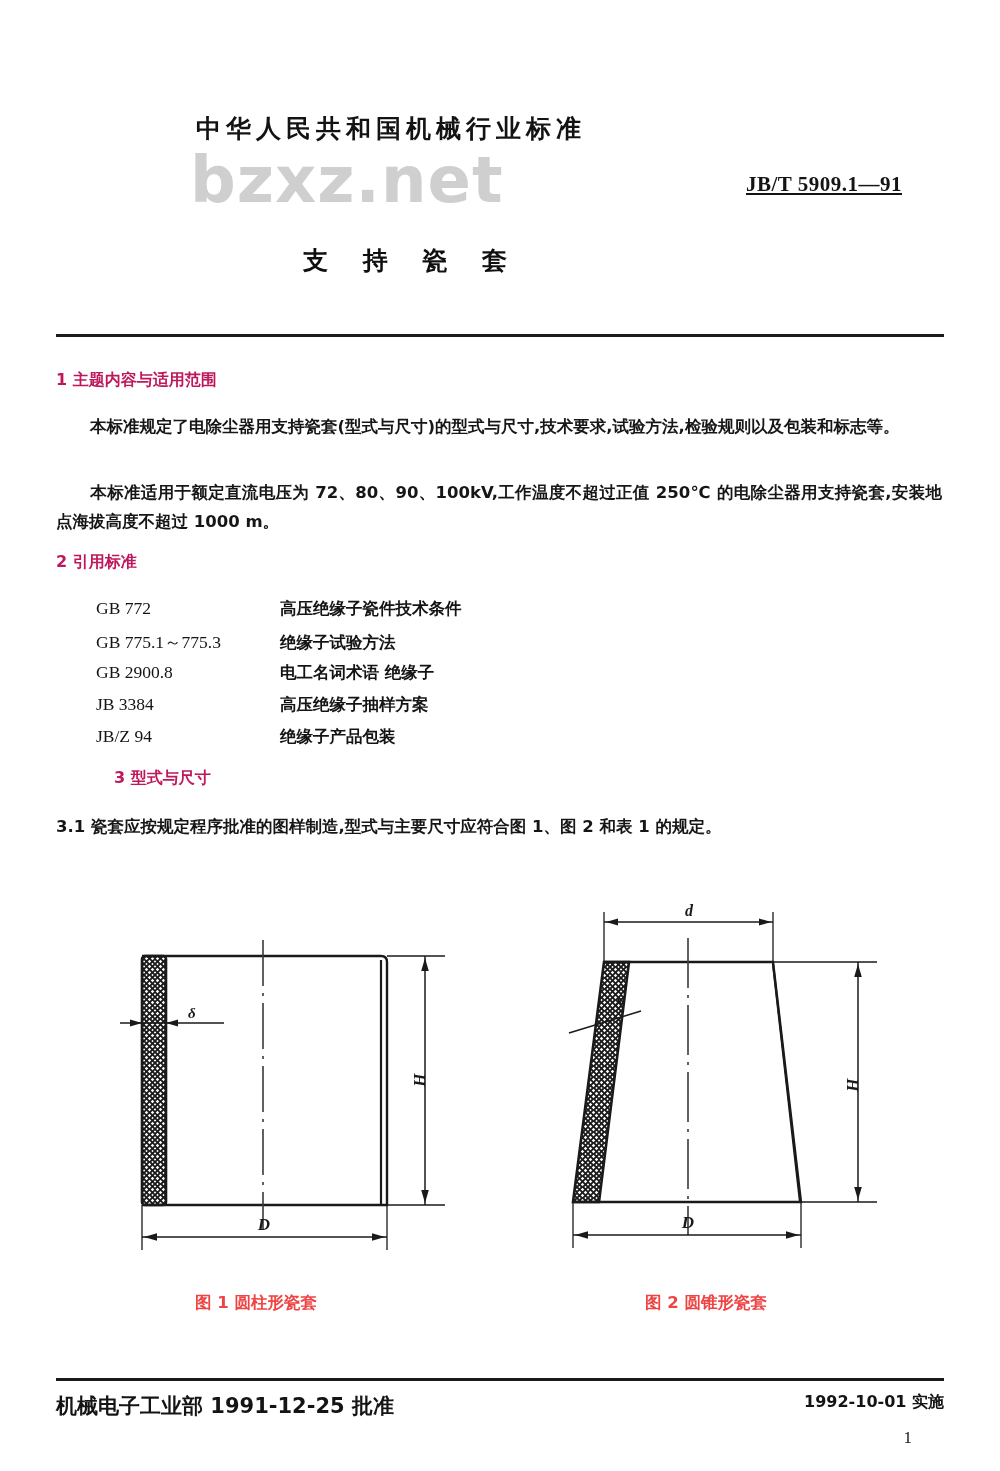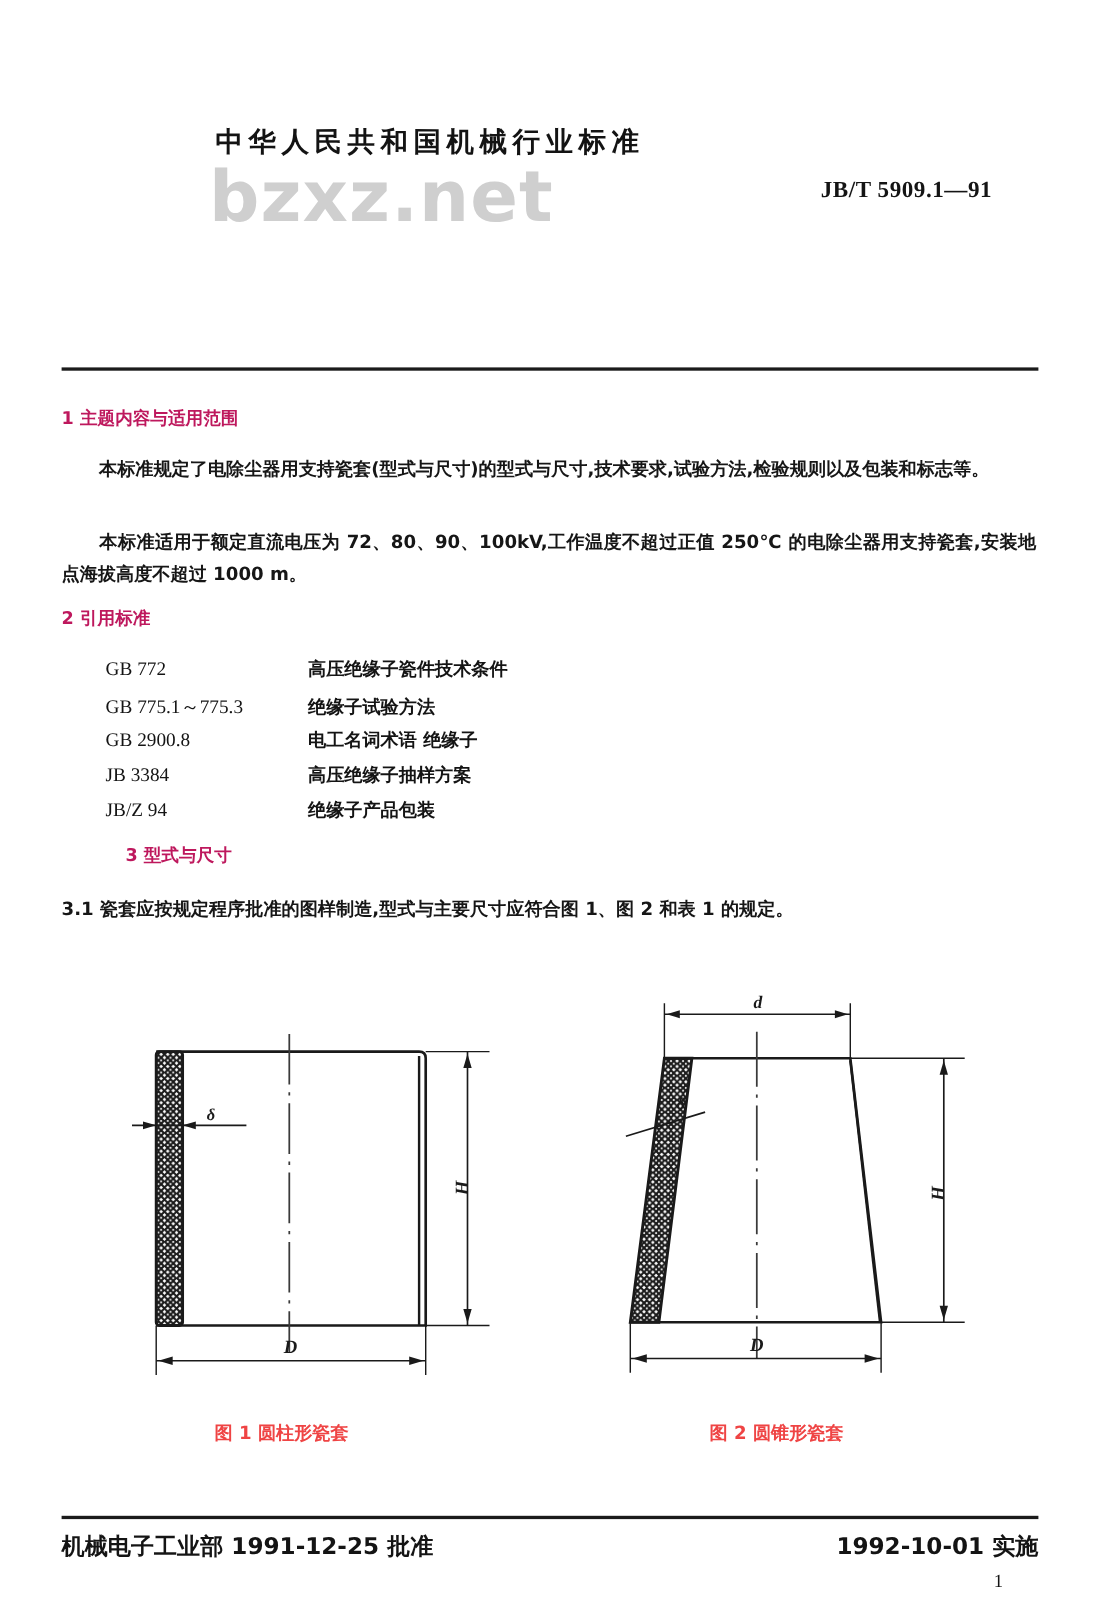--- a/index.html
+++ b/index.html
@@ -27,27 +27,28 @@
     font-family: "DejaVu Sans", "Liberation Sans", sans-serif;
     font-weight: bold;
     font-size: 25px;
     letter-spacing: 5px;
     color: #131313;
     white-space: nowrap;
   }
   .std-number {
     position: absolute;
     right: 98px;
-    top: 160px;
+    top: 172px;
     font-family: "Liberation Serif", "DejaVu Serif", serif;
     font-weight: bold;
     font-size: 21px;
     letter-spacing: 0.5px;
     color: #141414;
     white-space: nowrap;
+    text-decoration: underline;
   }
   .doc-title-1 {
     position: absolute;
     left: 208px;
     top: 200px;
     font-family: "DejaVu Sans", "Liberation Sans", sans-serif;
     font-weight: bold;
     font-size: 25px;
     letter-spacing: 13px;
     color: #0f0f0f;
@@ -163,21 +164,21 @@
     font-size: 21px;
     color: #141414;
     white-space: nowrap;
   }
   .footer-right {
     position: absolute;
     right: 56px;
     top: 1392px;
     font-family: "DejaVu Sans", "Liberation Sans", sans-serif;
     font-weight: bold;
-    font-size: 21px;
+    font-size: 16px;
     color: #141414;
     white-space: nowrap;
   }
   .page-num {
     position: absolute;
     right: 88px;
     top: 1428px;
     font-family: "Liberation Serif", "DejaVu Serif", serif;
     font-size: 17px;
     color: #141414;
@@ -187,20 +188,21 @@
 <body>
 
 <div id="page">
 
   <div class="watermark">bzxz.net</div>
 
   <div class="national-title">中华人民共和国机械行业标准</div>
 
   <div class="std-number">JB/T 5909.1—91</div>
 
+  <div class="doc-title-2">支 持 瓷 套</div>
 
   <div class="rule-top"></div>
 
   <div class="sec-head" style="left:56px; top:370px;">1  主题内容与适用范围</div>
 
   <div class="para" style="left:56px; top:412px;"><span class="ind"></span><span>本标准规定了电除尘器用支持瓷套(型式与尺寸)的型式与尺寸,技术要求,试验方法,检验规则以及包装和标志等。</span></div>
 
   <div class="para" style="left:56px; top:478px;"><span class="ind"></span><span>本标准适用于额定直流电压为 72、80、90、100kV,工作温度不超过正值 250℃ 的电除尘器用支持瓷套,安装地点海拔高度不超过 1000 m。</span></div>
 
   <div class="sec-head" style="left:56px; top:552px;">2  引用标准</div>

